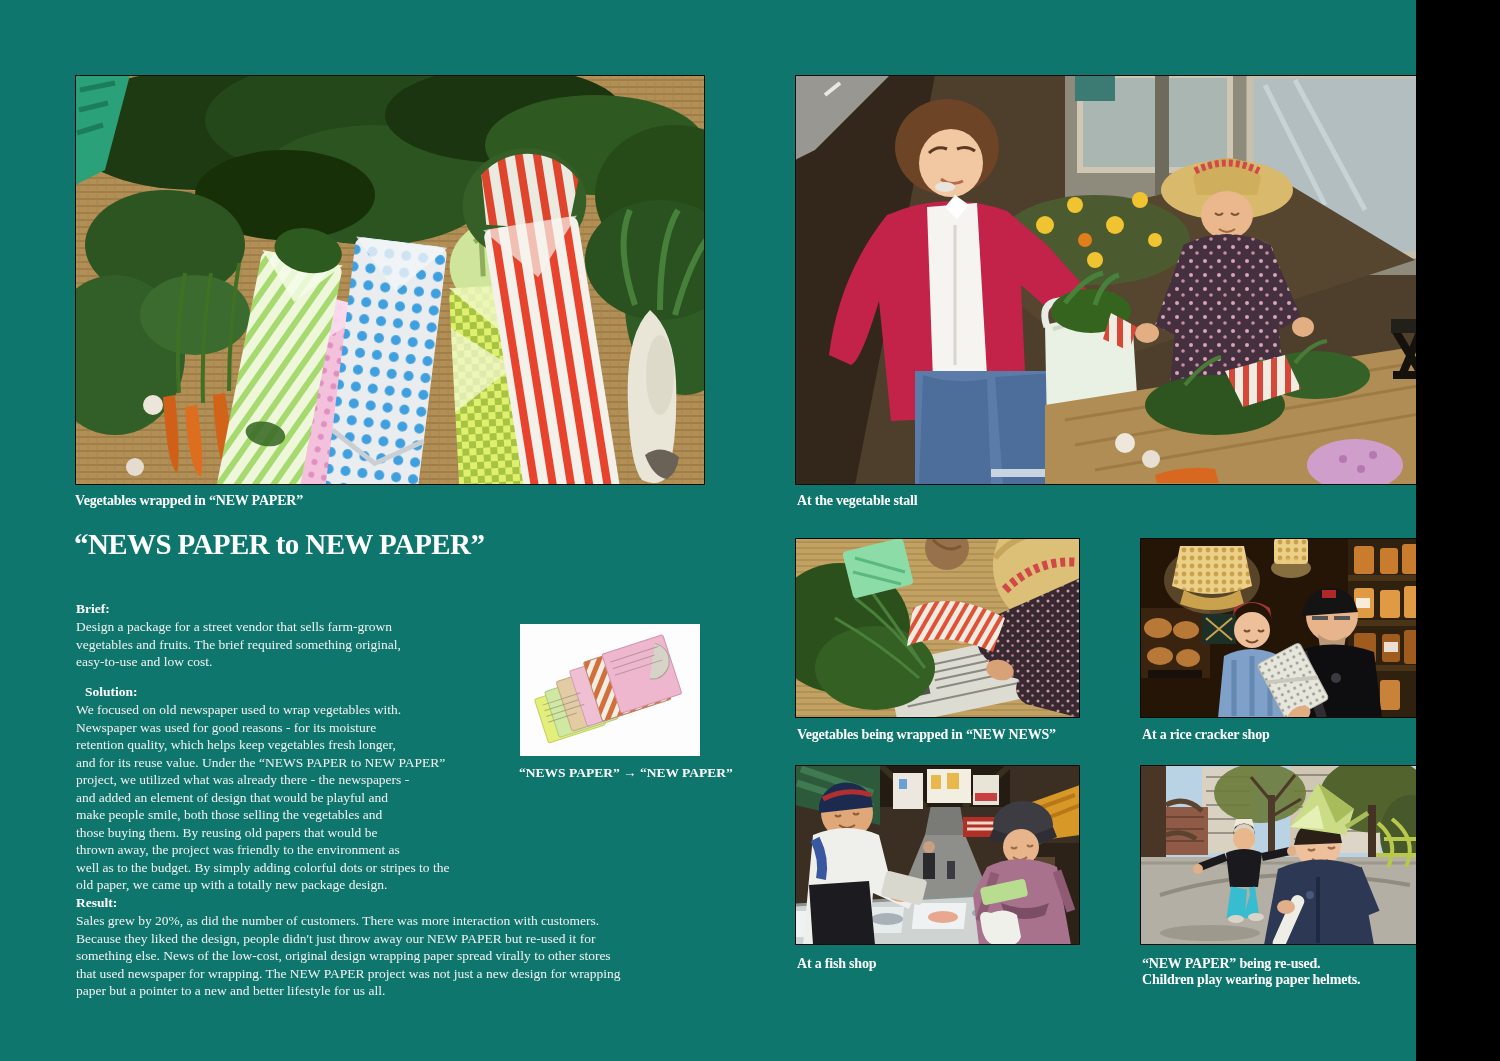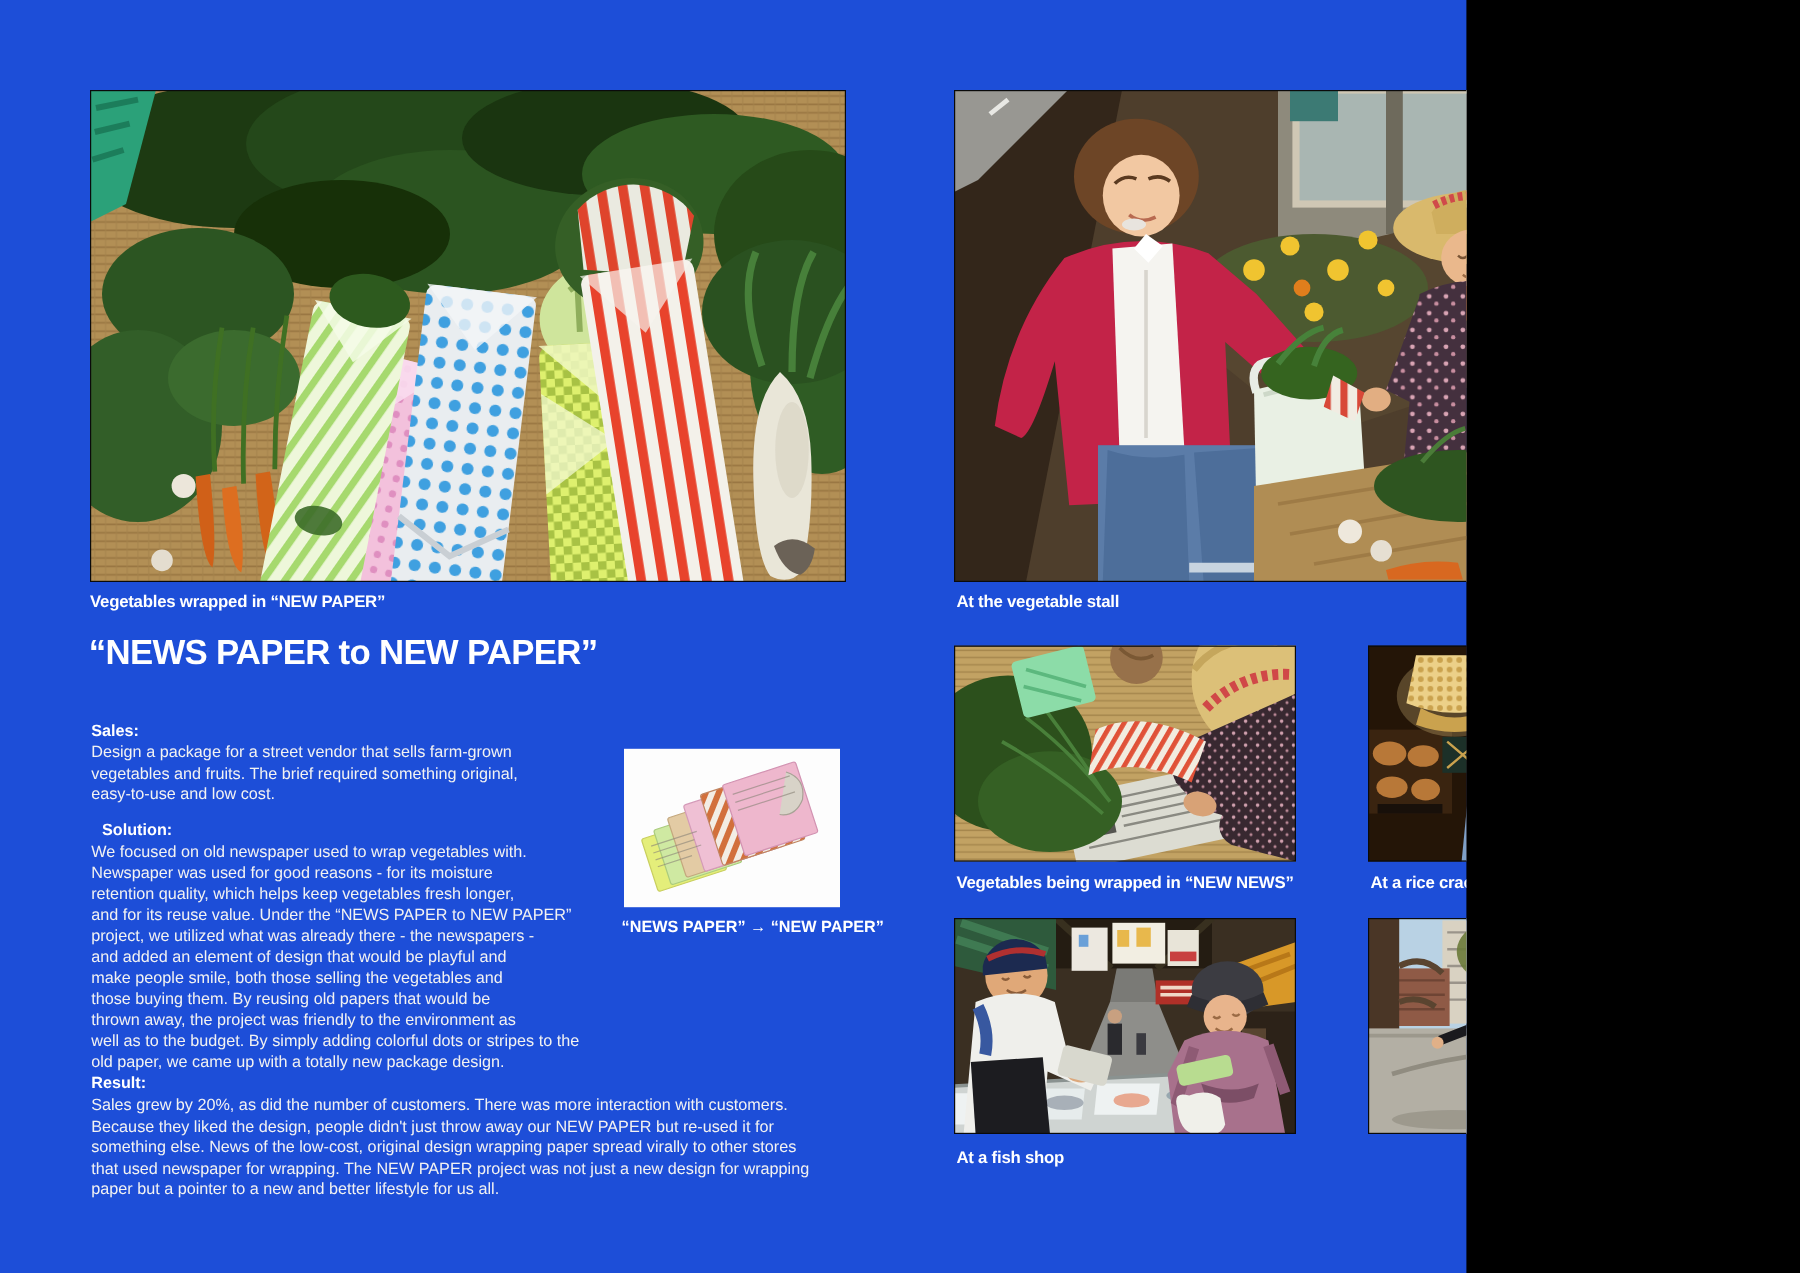--- a/index.html
+++ b/index.html
@@ -1,17 +1,17 @@
 <!DOCTYPE html>
 <html><head>
 <meta charset="utf-8">
 <style>
   html,body{margin:0;padding:0;background:#000;}
-  .board{position:relative;width:1222px;height:1061px;background:#1d4ed8;
-         font-family:Liberation Sans, sans-serif;color:#fff;overflow:hidden;}
+  .board{position:relative;width:1416px;height:1061px;background:#0f766e;
+         font-family:Liberation Serif, serif;color:#fff;overflow:hidden;}
   .photo{position:absolute;overflow:hidden;background:#111;}
   .photo svg{display:block;width:100%;height:100%;}
   .cap{position:absolute;font-weight:bold;font-size:14px;letter-spacing:-0.2px;
        color:#fff;white-space:pre;line-height:16px;}
   .title{position:absolute;font-weight:bold;font-size:29px;letter-spacing:-0.6px;white-space:pre;}
   .subtitle{position:absolute;font-weight:bold;font-size:19.5px;letter-spacing:-0.3px;white-space:pre;}
   .h{position:absolute;font-weight:bold;font-size:13.5px;white-space:pre;}
   .body{position:absolute;font-size:13.5px;line-height:17.5px;white-space:pre;color:#f2f2f2;}
   .prodcap{position:absolute;font-weight:bold;font-size:13.5px;white-space:pre;text-align:center;}
 </style>
@@ -124,21 +124,21 @@
         <path d="M570 380 q8 22 22 24 q10 -6 12 -22 q-18 -14 -34 -2 z" fill="#6b6257"></path>
         <ellipse cx="585" cy="300" rx="14" ry="40" fill="#d8d4c4" opacity="0.7"></ellipse>
       </g>
       <rect width="630" height="410" fill="none" stroke="#0a0a0a" stroke-width="2"></rect>
     </svg>
   </div>
   <div class="cap" style="left:75px;top:493px;">Vegetables wrapped in “NEW PAPER”</div>
 
   <div class="title" style="left:74px;top:528px;">“NEWS PAPER to NEW PAPER”</div>
 
-  <div class="h" style="left:76px;top:601px;">Sales:</div>
+  <div class="h" style="left:76px;top:601px;">Brief:</div>
   <div class="body" style="left:76px;top:618px;">Design a package for a street vendor that sells farm-grown
 vegetables and fruits. The brief required something original,
 easy-to-use and low cost.</div>
 
   <div class="h" style="left:85px;top:684px;">Solution:</div>
   <div class="body" style="left:76px;top:701px;">We focused on old newspaper used to wrap vegetables with.
 Newspaper was used for good reasons - for its moisture
 retention quality, which helps keep vegetables fresh longer,
 and for its reuse value. Under the “NEWS PAPER to NEW PAPER”
 project, we utilized what was already there - the newspapers -
@@ -599,14 +599,16 @@
         <path d="M138 104 q40 -18 82 -2 l14 78 h-110 z" fill="#2c3854"></path>
         <path d="M150 110 l-12 40 M216 104 l18 44" stroke="#2c3854" stroke-width="12"></path>
         <path d="M178 112 v66" stroke="#1e2a42" stroke-width="4"></path>
         <circle cx="170" cy="130" r="4" fill="#4a5878"></circle>
         <rect x="142" y="128" width="13" height="58" rx="6" fill="#eeeee6" transform="rotate(24 148 157)"></rect>
         <ellipse cx="146" cy="142" rx="9" ry="7" fill="#e2b088"></ellipse>
       </g>
       <rect width="285" height="180" fill="none" stroke="#0a0a0a" stroke-width="2"></rect>
     </svg>
   </div>
+  <div class="cap" style="left:1142px;top:956px;white-space:pre-line;">“NEW PAPER” being re-used.
+Children play wearing paper helmets.</div>
 
 </div>
 
 </body></html>

